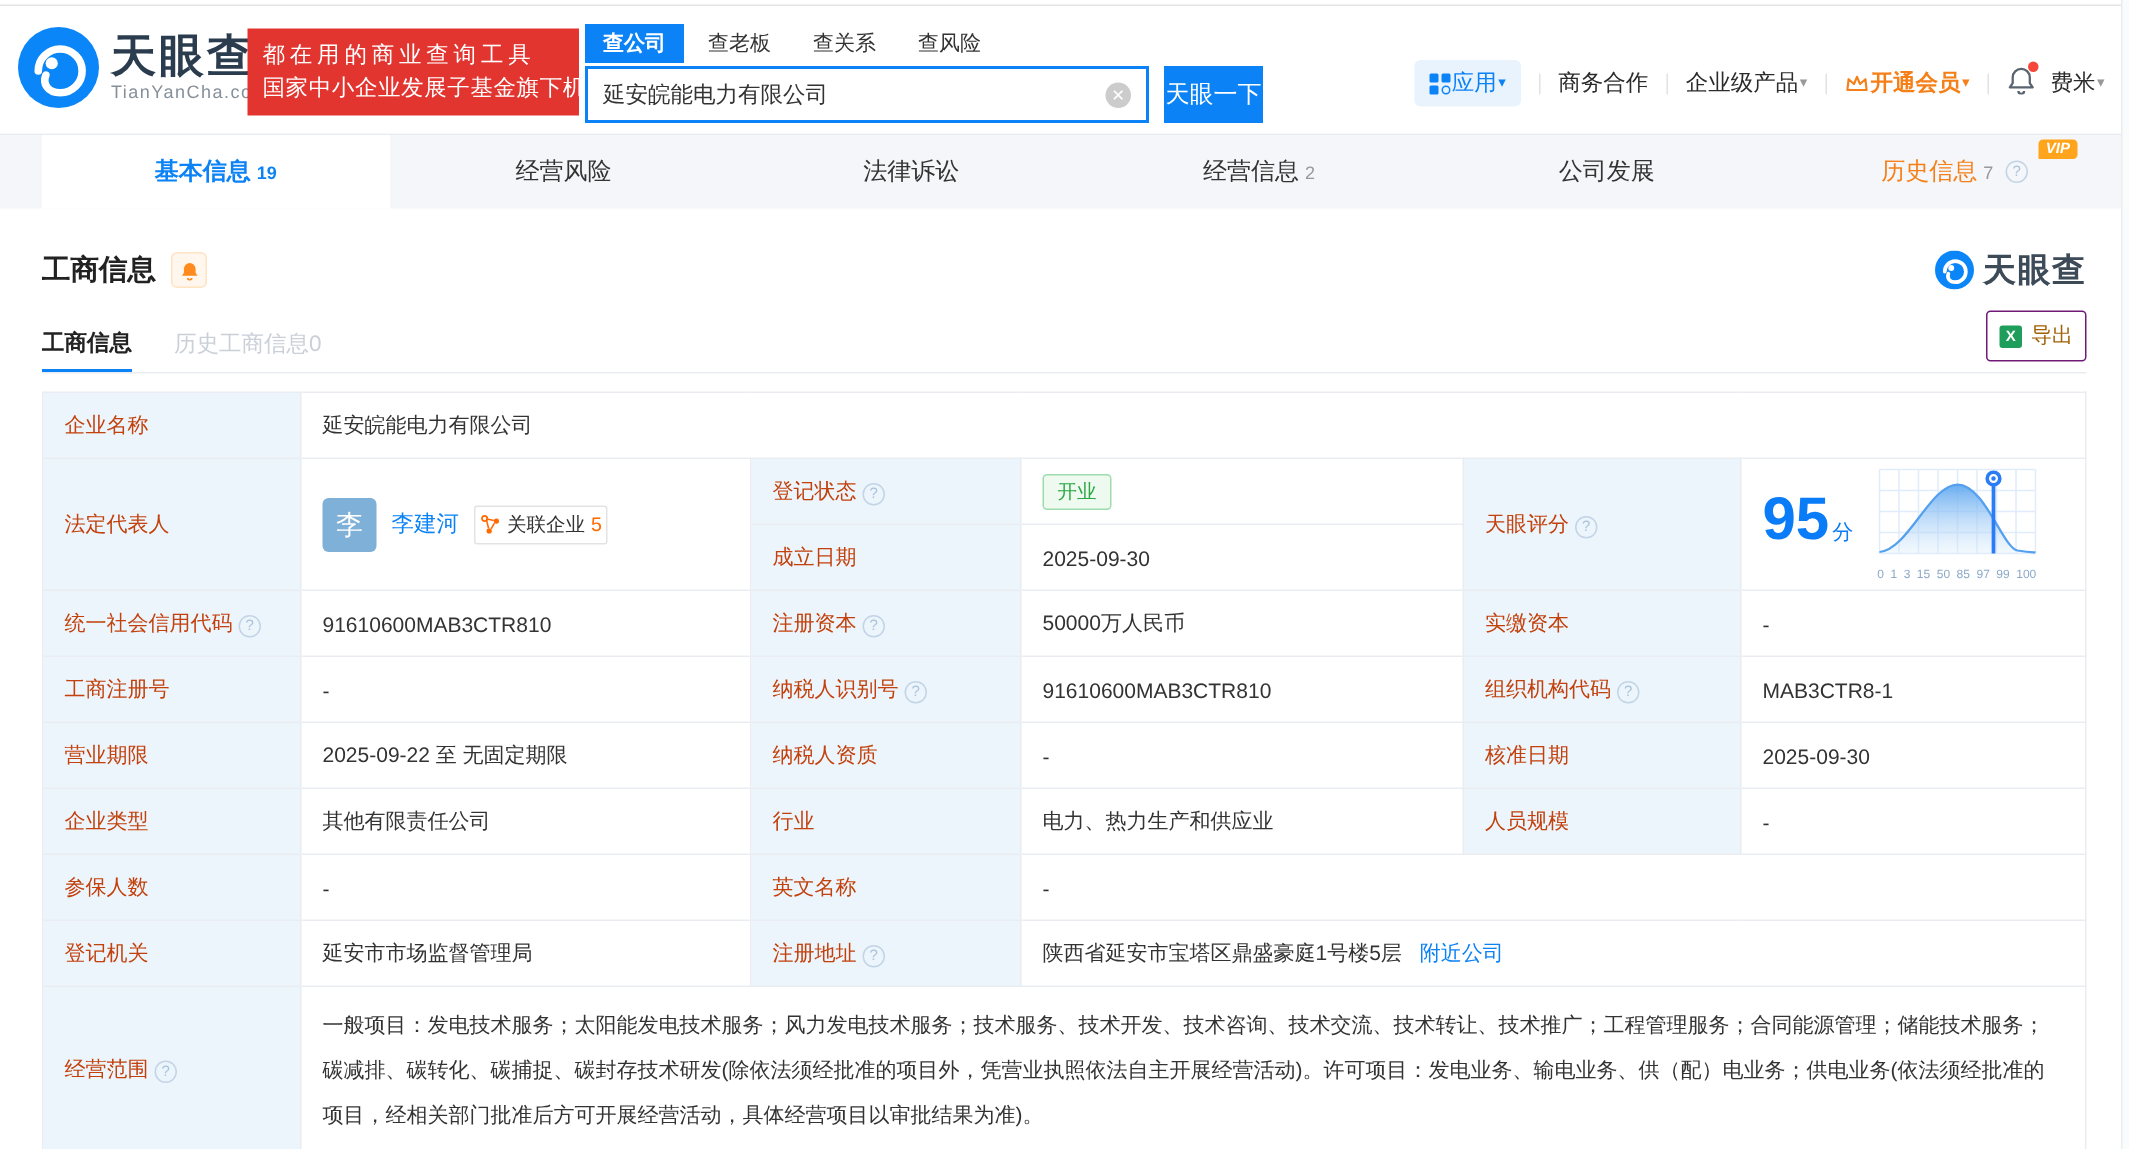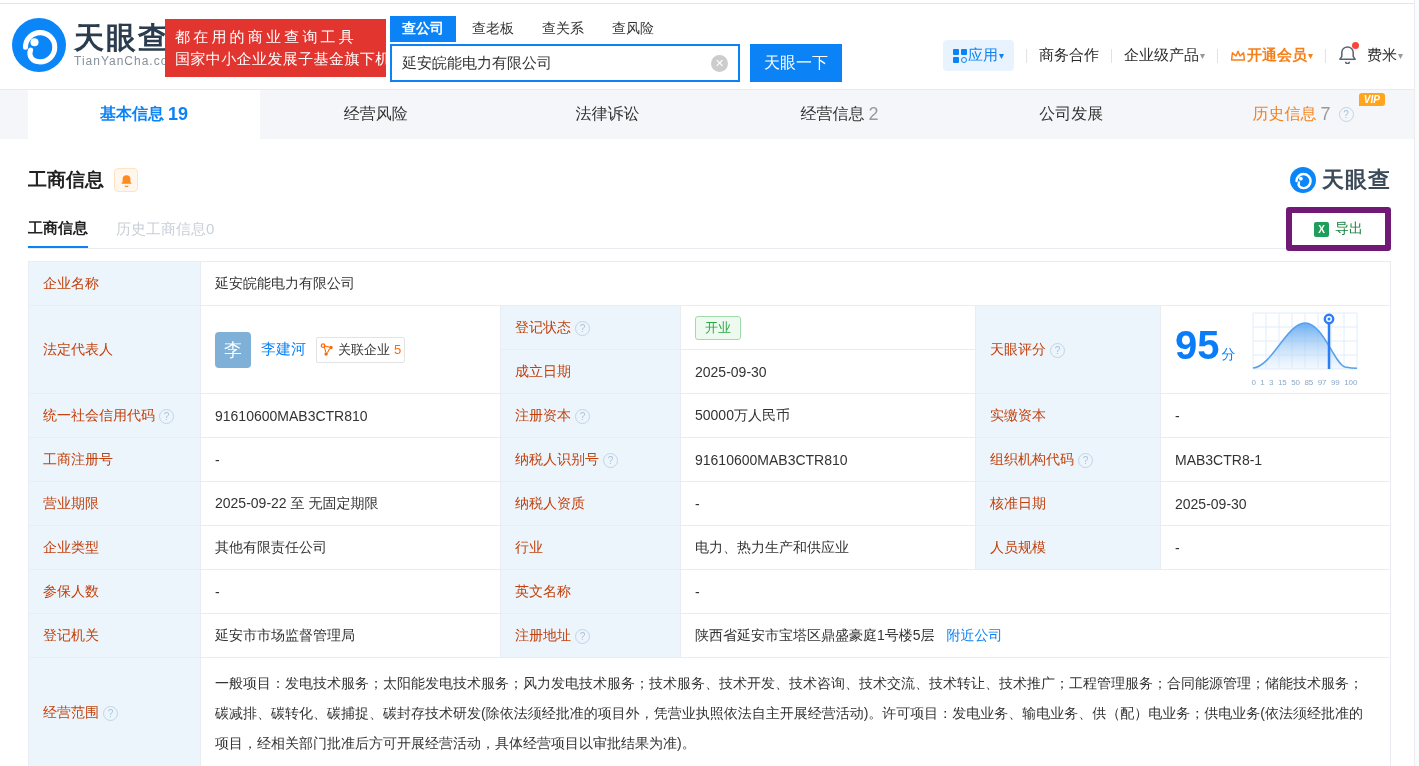--- a/index.html
+++ b/index.html
@@ -23,21 +23,21 @@
   .stabs { display:flex; align-items:center; gap:4px; height:26px; }
   .stab { font-size:14px; color:#333; padding:4px 12px; cursor:pointer; }
   .stab.active { background:#0b82f5; color:#fff; font-weight:bold; }
   .sbar { margin-top:2px; display:flex; height:38px; }
   .sbox { flex:1; border:2px solid #0b82f5; background:#fff; display:flex; align-items:center; }
   .sbox input { flex:1; border:none; outline:none; font-size:15px; color:#333; padding:0 10px;
     font-family:"Liberation Sans","DejaVu Sans",sans-serif; }
   .sclear { width:17px; height:17px; border-radius:50%; background:#ccc; color:#fff; font-size:11px;
     display:flex; align-items:center; justify-content:center; margin-right:10px; cursor:pointer; }
   .sclear::before { content:"✕"; }
-  .sbtn { width:92px; margin-left:10px; background:#0b82f5; color:#fff; font-size:16px; border:none;
+  .sbtn { width:66px; margin-left:10px; background:#0b82f5; color:#fff; font-size:16px; border:none;
     cursor:pointer; font-family:inherit; }
 
   .hnav { position:absolute; right:16px; top:36px; display:flex; align-items:center; font-size:15px; color:#2b2b2b; }
   .hitem { display:flex; align-items:center; gap:1px; cursor:pointer; white-space:nowrap; }
   .apps-chip { background:#e9f3fe; color:#0b82f5; border-radius:4px; padding:6px 10px; }
   .gicon { display:grid; grid-template-columns:6px 6px; grid-template-rows:6px 6px; gap:2px; }
   .gicon i { background:#0b82f5; border-radius:1px; }
   .gicon i.o { background:transparent; border:1.5px solid #0b82f5; border-radius:50%; }
   .caret { font-size:10px; color:#999; }
   .apps-chip .caret { color:#0b82f5; }
@@ -45,21 +45,21 @@
   .vip-link .caret { color:#f5801a; }
   .hsep { width:1px; height:14px; background:#e2e2e2; margin:0 12px; }
   .bell-wrap { position:relative; margin-right:10px; cursor:pointer; }
   .bell-wrap .dot { position:absolute; right:-2px; top:-3px; width:7px; height:7px; border-radius:50%; background:#f5483b; }
 
   
   .mtabs { height:50px; background:#f4f6f9; border-top:1px solid #e8ebee; display:flex; padding:0 0 0 28px; }
   .mtab { flex:1; display:flex; align-items:center; justify-content:center; gap:4px; font-size:16px;
     color:#333; cursor:pointer; position:relative; }
   .mtab.active { background:#fff; color:#0b82f5; font-weight:bold; }
-  .mtab .cnt { font-size:18px; color:#999; }
+  .mtab .cnt { font-size:12px; color:#999; }
   .mtab.active .cnt { color:#0b82f5; }
   .mtab.hist { color:#f5801a; }
   .q { display:inline-flex; width:15px; height:15px; border:1px solid #c2d4e6; border-radius:50%;
     color:#a9c3da; font-size:10px; align-items:center; justify-content:center; margin-left:4px; cursor:pointer; }
   .q::before { content:"?"; }
   .vipbadge { position:absolute; top:3px; right:34px; background:#ffa41b; color:#fff; font-size:10px;
     font-weight:bold; font-style:italic; padding:1px 5px; border-radius:3px 3px 3px 0; }
 
   
   .section-head { display:flex; align-items:center; margin:26px 28px 0; }
@@ -69,22 +69,22 @@
   .watermark { margin-left:auto; display:flex; align-items:center; gap:6px; }
   .watermark svg { width:26px; height:26px; }
   .watermark span { font-size:22px; font-weight:bold; color:#3d4a57; letter-spacing:1px; }
 
   .subtabs { position:relative; margin:16px 28px 0; border-bottom:1px solid #e9edf1; height:38px;
     display:flex; align-items:center; gap:28px; }
   .subtab { font-size:15px; cursor:pointer; height:100%; display:flex; align-items:center; }
   .subtab.active { color:#222; border-bottom:2px solid #0b82f5; font-weight:bold; }
   .subtab.idle { color:#c9d0d8; }
   .export-btn { position:absolute; right:0; top:-4px; display:flex; align-items:center; gap:6px;
-    border:6px solid #701a75; background:#fff; border-radius:3px; padding:7px 22px; font-size:14px;
-    color:#15803d; cursor:pointer; }
+    border:1px solid #701a75; background:#fff; border-radius:3px; padding:7px 8px; font-size:14px;
+    color:#a16207; cursor:pointer; }
   .xls { width:15px; height:15px; background:#1f9d5b; border-radius:2px; color:#fff; font-size:10px;
     font-weight:bold; display:flex; align-items:center; justify-content:center; }
   .xls::before { content:"X"; }
 
   
   .biz-table { margin:12px 28px 0; border-collapse:collapse; width:1363px; table-layout:fixed; }
   .biz-table td { border:1px solid #e9edf1; font-size:14px; height:44px; padding:4px 14px; vertical-align:middle; }
   td.lbl { background:#edf5fc; color:#c2410c; }
   td.val { background:#fff; color:#333; }
   .rep { display:flex; align-items:center; gap:10px; }

